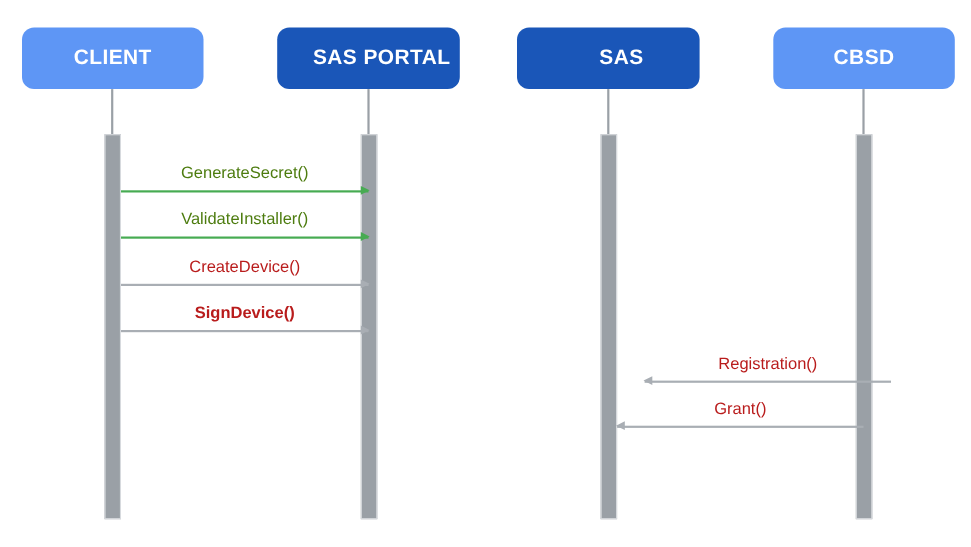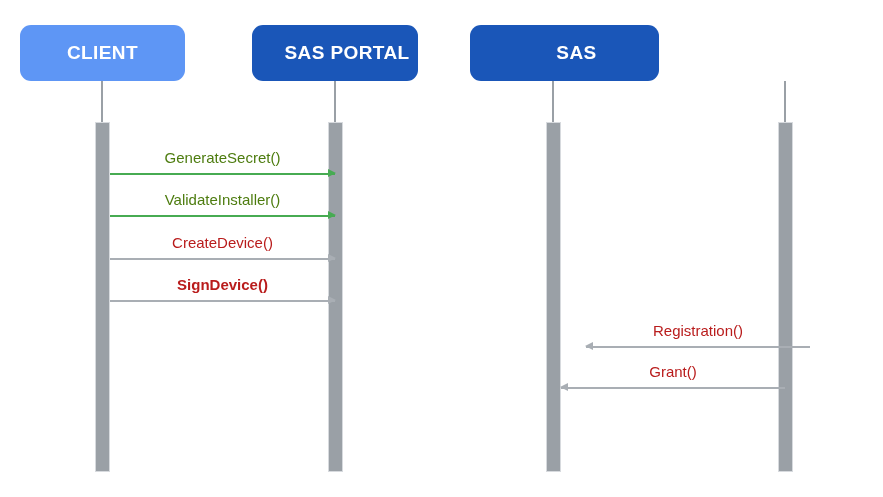--- a/index.html
+++ b/index.html
@@ -116,24 +116,27 @@
   <div class="activation" style="left:778px; top:122px; height:350px;"></div>
 
   <div class="participant-box light" style="left:20px; top:25px; width:165px; height:56px;">
     <span>CLIENT</span>
   </div>
 
   <div class="participant-box dark" style="left:252px; top:25px; width:166px; height:56px;">
     <span>SAS PORTAL</span>
   </div>
 
-  <div class="participant-box dark" style="left:470px; top:25px; width:189px; height:56px;">
+  <div class="participant-box dark" style="left:470px; top:25px; width:166px; height:56px;">
     <span>SAS</span>
   </div>
 
+  <div class="participant-box light" style="left:703px; top:25px; width:165px; height:56px;">
+    <span>CBSD</span>
+  </div>
 
   <div class="message dir-right green" style="left:110px; top:173px; width:225px;">
     <div class="msg-label">GenerateSecret()</div>
     <div class="msg-line"></div>
     <div class="msg-head"></div>
   </div>
 
   <div class="message dir-right green" style="left:110px; top:215px; width:225px;">
     <div class="msg-label">ValidateInstaller()</div>
     <div class="msg-line"></div>

